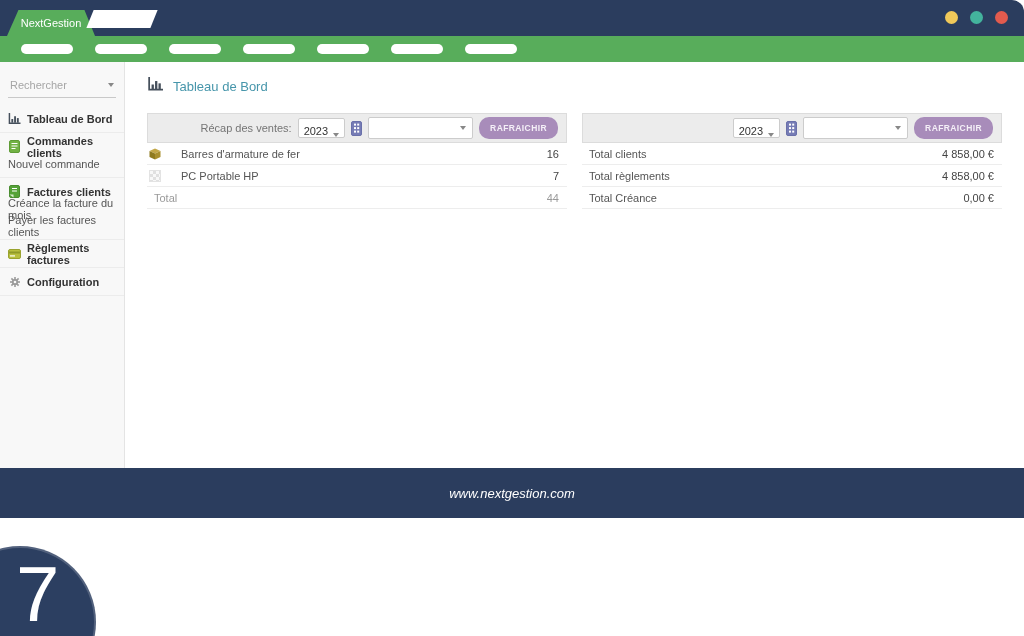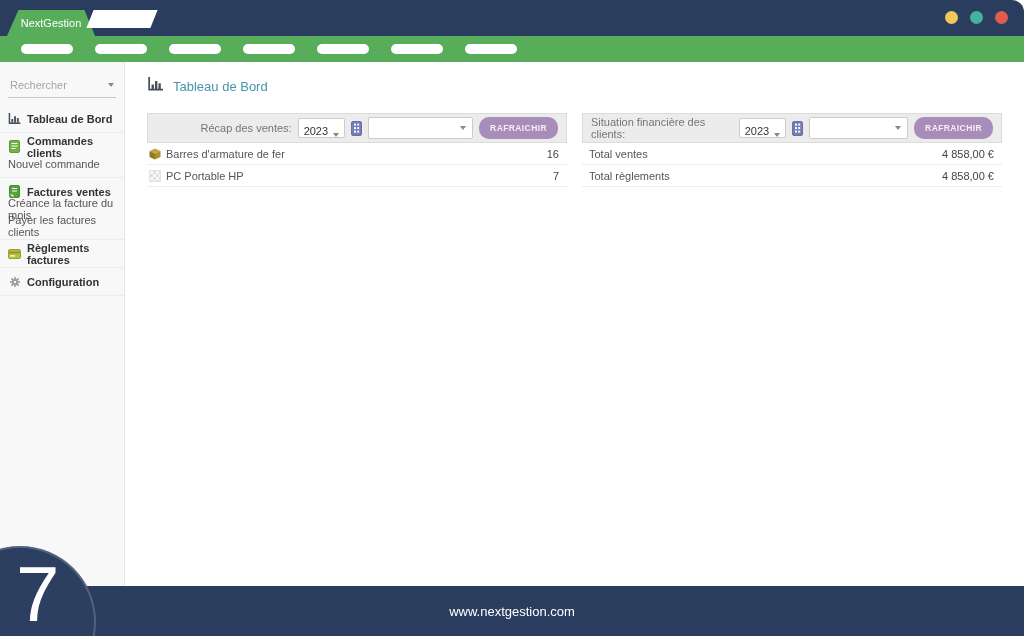--- a/index.html
+++ b/index.html
@@ -14,21 +14,21 @@
   .white-tab { position:absolute; left:90px; top:10px; width:64px; height:18px; background:#fff;
                transform:skewX(-22deg); transform-origin:center; }
   .traffic { position:absolute; right:16px; top:11px; display:flex; gap:12px; }
   .dot { width:13px; height:13px; border-radius:50%; }
 
   
   .navbar { height:26px; background:#58ad5b; display:flex; align-items:center; padding-left:21px; gap:22px; }
   .pill { width:52px; height:10px; background:#fff; border-radius:5px; flex:0 0 auto; }
 
   
-  .app { display:flex; height:524px; }
+  .app { display:flex; height:406px; }
 
   .sidebar { width:125px; background:#f8f8f8; border-right:1px solid #e4e4e4; padding-top:10px; }
   .search-box { margin:4px 8px 12px; padding:3px 2px 6px; border-bottom:1px solid #c9c9c9;
                 display:flex; align-items:center; justify-content:space-between; }
   .search-box input { border:none; outline:none; background:transparent; width:92px;
                       font-size:11px; color:#777; font-family:"Liberation Sans", sans-serif; }
   .search-box input::placeholder { color:#a5a5a5; }
   .caret { width:0; height:0; border-left:3.5px solid transparent; border-right:3.5px solid transparent;
            border-top:4px solid #888; }
   .menu-item { height:17px; display:flex; align-items:center; gap:6px; padding:0 8px;
@@ -49,31 +49,31 @@
   .panel-head .label { font-size:11px; color:#757575; margin-right:0; }
   .year-select { background:#fff; border:1px solid #ccc; border-radius:2px; height:20px;
                  display:flex; align-items:flex-end; gap:5px; padding:0 5px; font-size:11px; color:#333; cursor:pointer; }
   .filter-select { background:#fff; border:1px solid #ccc; border-radius:2px; height:22px; width:105px;
                    display:flex; align-items:center; justify-content:flex-end; padding:0 6px; cursor:pointer; }
   .refresh-btn { background:#a88cba; border:none; border-radius:10px; color:#f4eff7;
                  font-size:8.5px; font-weight:bold; letter-spacing:.4px; padding:6px 11px;
                  font-family:"Liberation Sans", sans-serif; cursor:pointer; }
   .trow { height:22px; display:flex; align-items:center; justify-content:space-between;
           border-bottom:1px solid #ededed; padding:0 8px 0 2px; font-size:11px; color:#555; }
-  .trow .cell-label { display:flex; gap:5px; }
+  .trow .cell-label { display:flex; gap:20px; }
   .trow .cell-value { color:#444; }
   .trow.plain { padding-left:7px; }
   .trow.total { color:#9a9a9a; }
   .trow.total .cell-value { color:#9a9a9a; }
   .img-ph { width:12px; height:12px; border:1px solid #e3e3e3;
             background:repeating-conic-gradient(#e0e0e0 0% 25%, #f8f8f8 0% 50%); background-size:6px 6px; }
 
   
   .footer { height:50px; background:#2b3d5e; display:flex; align-items:center; justify-content:center; }
-  .footer span { color:#fff; font-size:13px; }
+  .footer span { color:#fff; font-size:13px;font-style:italic; }
   .badge-circle { position:absolute; left:-56px; top:546px; width:152px; height:152px; border-radius:50%;
                   background:#2c3f61; border:2px solid rgba(255,255,255,.18); z-index:5; }
   .badge-circle span { position:absolute; left:70px; top:6px; color:#fff; font-size:78px; line-height:1.05; }
 </style>
 </head>
 <body>
 
 <div class="topbar">
   <div class="brand-tab">NextGestion</div>
   <div class="white-tab"></div>
@@ -133,21 +133,21 @@
 
     <div class="menu-item bold">
       <span class="ic">
         <svg width="11" height="13" viewBox="0 0 11 13">
             <rect x="0.5" y="0.5" width="10" height="12" rx="1.5" fill="#55a238" stroke="#4a8c30"></rect>
             <line x1="3" y1="3.5" x2="8" y2="3.5" stroke="#fff"></line>
             <line x1="3" y1="6" x2="8" y2="6" stroke="#fff"></line>
             <path d="M0.5 9.5 l4 0 0 3 z" fill="#d9ecd0"></path>
           </svg>
       </span>
-      <span>Factures ventes</span>
+      <span>Factures clients</span>
     </div>
     <div class="menu-item">
       <span>Créance la facture du mois</span>
     </div>
     <div class="menu-item">
       <span>Payer les factures clients</span>
     </div>
     <div class="divider"></div>
 
     <div class="menu-item bold">
@@ -235,25 +235,28 @@
             </span>
           <span class="cell-value">16</span>
         </div>
         <div class="trow">
           <span class="cell-label">
               <span class="img-ph"></span>
               <span>PC Portable HP</span>
             </span>
           <span class="cell-value">7</span>
         </div>
+        <div class="trow total">
+          <span class="cell-label" style="padding-left:5px">Total</span>
+          <span class="cell-value">44</span>
+        </div>
       </div>
 
       <div class="panel">
         <div class="panel-head">
-          <span class="label">Situation financière des clients:</span>
           <div class="year-select">
             <span>2023</span>
             <div class="caret"></div>
           </div>
           <span style="display:flex">
             <svg width="11" height="15" viewBox="0 0 11 15">
                 <rect x="0.5" y="0.5" width="10" height="14" rx="1.5" fill="#767cb5" stroke="#6a70aa"></rect>
                 <g fill="#fff">
                   <rect x="3" y="2.6" width="2" height="2"></rect>
                   <rect x="6.2" y="2.6" width="2" height="2"></rect>
@@ -265,27 +268,31 @@
               </svg>
           </span>
           <div class="filter-select">
             <span></span>
             <div class="caret"></div>
           </div>
           <button class="refresh-btn">RAFRAICHIR</button>
         </div>
 
         <div class="trow plain">
-          <span class="cell-label">Total ventes</span>
+          <span class="cell-label">Total clients</span>
           <span class="cell-value">4 858,00 €</span>
         </div>
         <div class="trow plain">
           <span class="cell-label">Total règlements</span>
           <span class="cell-value">4 858,00 €</span>
         </div>
+        <div class="trow plain">
+          <span class="cell-label">Total Créance</span>
+          <span class="cell-value">0,00 €</span>
+        </div>
       </div>
 
     </div>
   </div>
 </div>
 
 <div class="footer">
   <span>www.nextgestion.com</span>
 </div>
 <div class="badge-circle">

